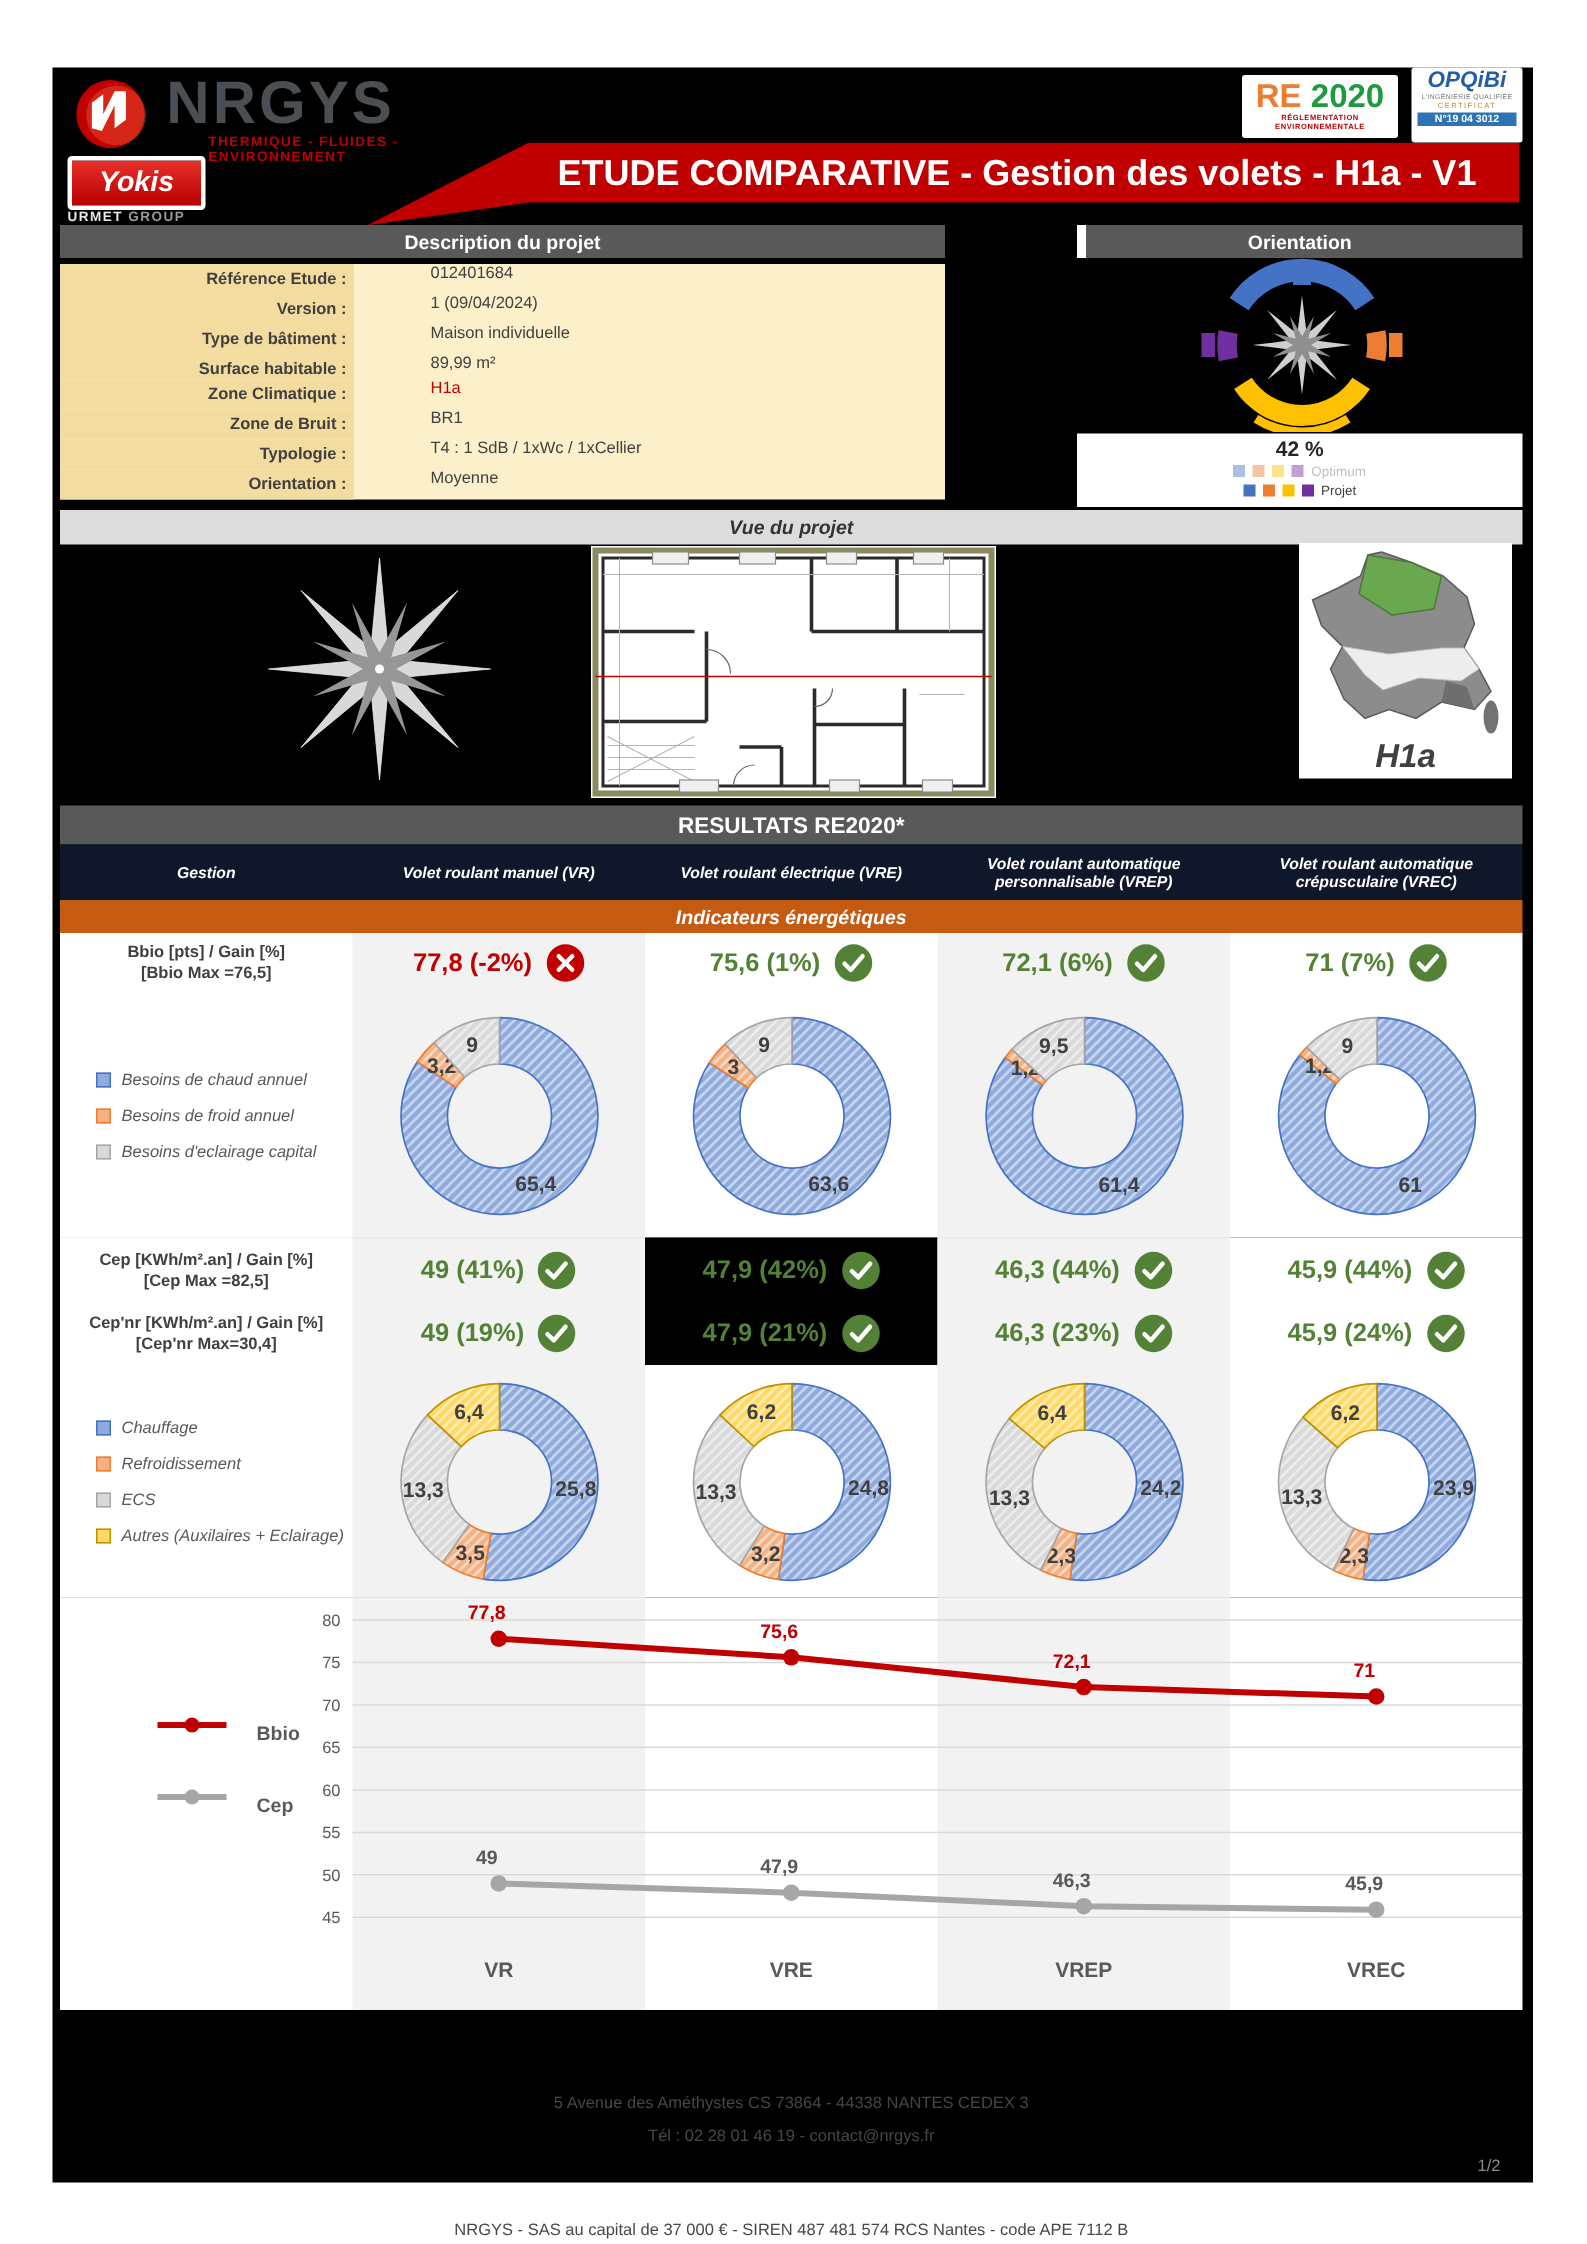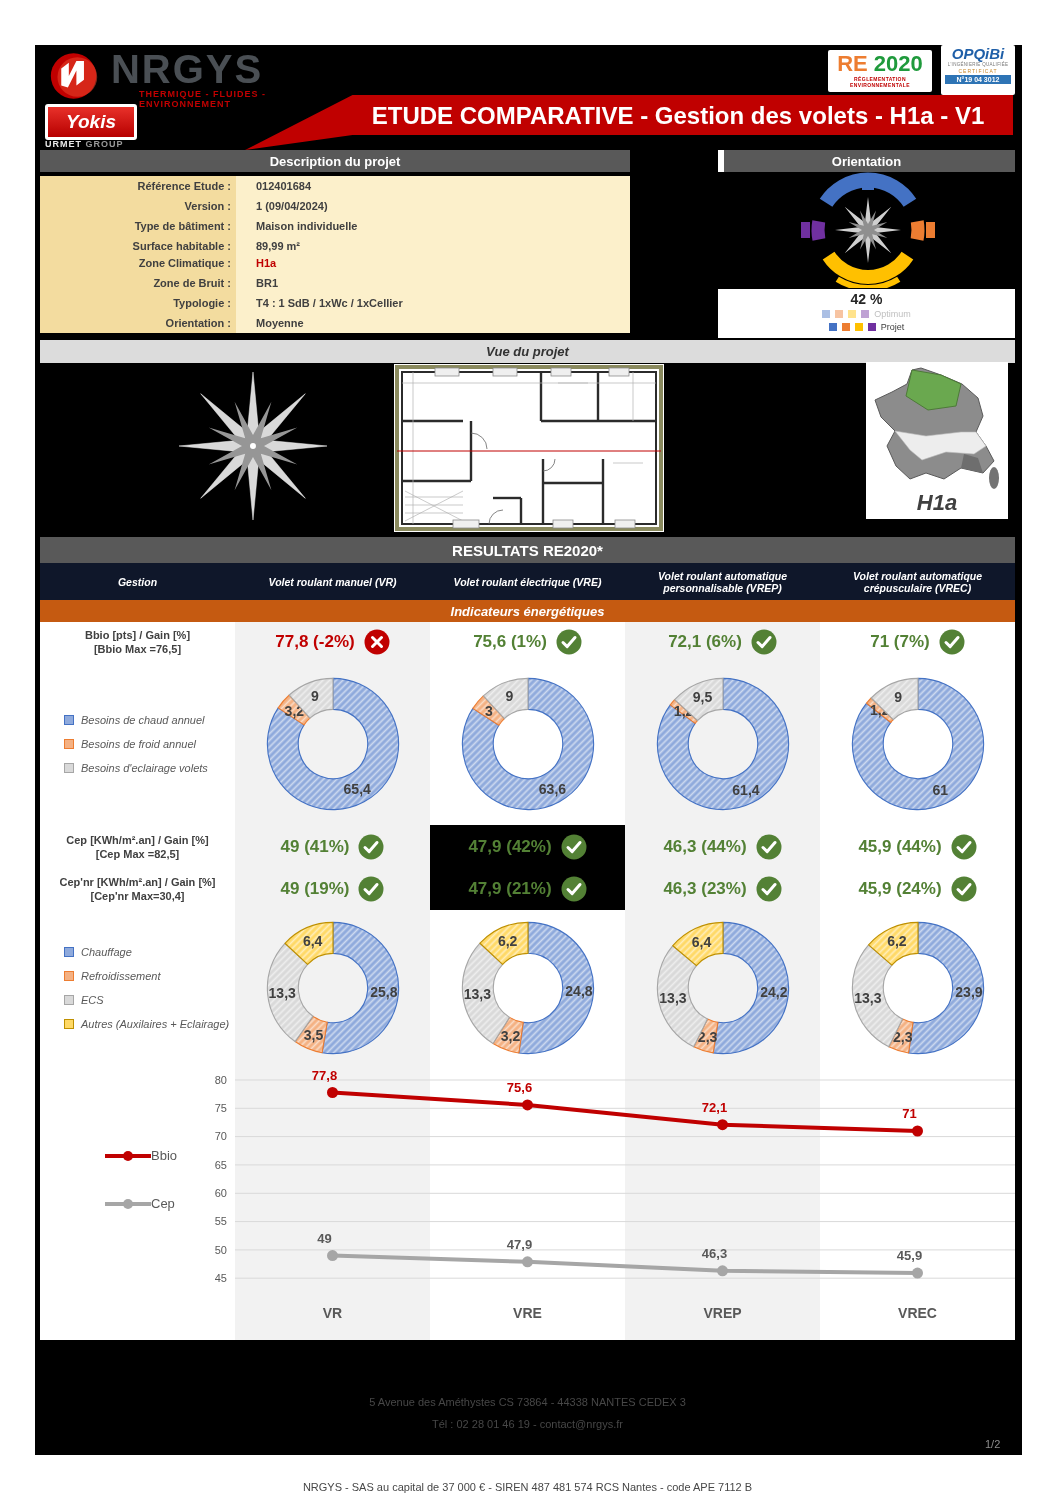--- a/index.html
+++ b/index.html
@@ -32,24 +32,24 @@
   .opqibi .num{margin:1px 4px 0 4px;background:#2e74b5;color:#fff;font-size:7px;font-weight:bold;padding:1px 0;}
 
   
   .bar{height:22px;color:#fff;font-size:13px;font-weight:bold;display:flex;align-items:center;justify-content:center;}
   .bar-desc{left:40px;top:150px;width:590px;background:#595959;}
   .bar-orient{left:718px;top:150px;width:297px;background:#595959;}
   .bar-orient::before{content:"";position:absolute;left:0;top:0;width:6px;height:22px;background:#fff;}
 
   
   .ybox{left:40px;width:590px;background:#fcf0cb;}
-  .ybox .row{display:flex;height:20px;align-items:center;}
+  .ybox .row{display:flex;height:20px;gap:31px;}
   .ybox .lab{width:196px;background:#f3dc9f;height:100%;display:flex;align-items:center;justify-content:flex-end;
     font-size:11px;font-weight:bold;color:#404040;box-sizing:border-box;padding-right:5px;}
-  .ybox .val{font-size:11px;font-weight:bold;color:#404040;padding-left:20px;}
+  .ybox .val{font-size:11px;font-weight:normal;color:#404040;padding-left:20px;}
   .ybox .val.red{color:#c00000;}
 
   
   .orient-info{left:718px;top:289px;width:297px;height:49px;background:#fff;text-align:center;}
   .orient-score{font-size:14px;font-weight:bold;color:#262626;margin-top:2px;}
   .oleg-row{display:flex;align-items:center;justify-content:center;gap:5px;height:13px;}
   .oleg-row .sq{width:8px;height:8px;display:inline-block;}
   .oleg-row .lbl{font-size:9px;}
   .oleg-optimum .lbl{color:#bfbfbf;} .oleg-projet .lbl{color:#404040;}
 
@@ -78,21 +78,21 @@
   .mval{font-size:17px;font-weight:bold;white-space:nowrap;}
   .mval.pass{color:#538135;} .mval.fail{color:#c00000;}
 
   .donut-legend{align-items:flex-start !important;padding-left:24px;box-sizing:border-box;}
   .dleg-item{display:flex;align-items:center;gap:7px;margin:6px 0;}
   .dleg-item .sq{width:8px;height:8px;}
   .dleg-item .txt{font-size:11px;font-style:italic;color:#595959;white-space:nowrap;}
 
   
   .chart-wrap{left:40px;top:1065px;width:975px;height:275px;background:#fff;}
-  .chart-legend-item{position:absolute;display:flex;align-items:center;gap:0;}
+  .chart-legend-item{position:absolute;display:flex;gap:20px;font-weight:bold;}
   .cl-sample{position:relative;width:46px;height:4px;}
   .cl-sample .dot{position:absolute;left:18px;top:-3px;width:10px;height:10px;border-radius:50%;}
   .cl-label{font-size:13px;color:#595959;}
 
   
   .footer-line{left:40px;width:975px;text-align:center;color:#474747;font-size:11px;}
   .page-num{left:985px;color:#8c8c8c;font-size:11px;}
 </style>
 </head>
 <body>
@@ -317,21 +317,21 @@
         <div class="dleg-item">
           <span class="sq" style="background: rgb(143, 170, 220); border: 1px solid rgb(68, 114, 196);"></span>
           <span class="txt">Besoins de chaud annuel</span>
         </div>
         <div class="dleg-item">
           <span class="sq" style="background: rgb(244, 177, 131); border: 1px solid rgb(237, 125, 49);"></span>
           <span class="txt">Besoins de froid annuel</span>
         </div>
         <div class="dleg-item">
           <span class="sq" style="background: rgb(217, 217, 217); border: 1px solid rgb(166, 166, 166);"></span>
-          <span class="txt">Besoins d'eclairage volets</span>
+          <span class="txt">Besoins d'eclairage capital</span>
         </div>
       </div>
       <div class="cell alt">
         <svg width="150" height="150" viewBox="0 0 160 160">
           <defs>
             <pattern id="ac0p0" patternUnits="userSpaceOnUse" width="5" height="5" patternTransform="rotate(45)">
               <rect width="5" height="5" fill="#8FAADC"></rect>
               <line x1="2.5" y1="0" x2="2.5" y2="5" stroke="rgba(255,255,255,0.55)" stroke-width="1.8"></line>
             </pattern>
             <pattern id="ac0p1" patternUnits="userSpaceOnUse" width="5" height="5" patternTransform="rotate(45)">

